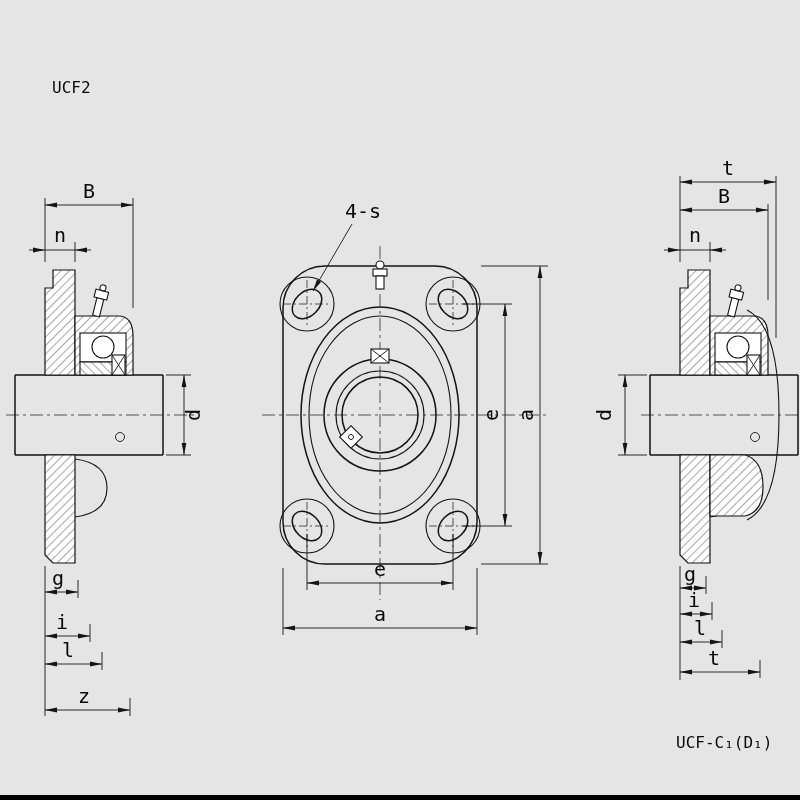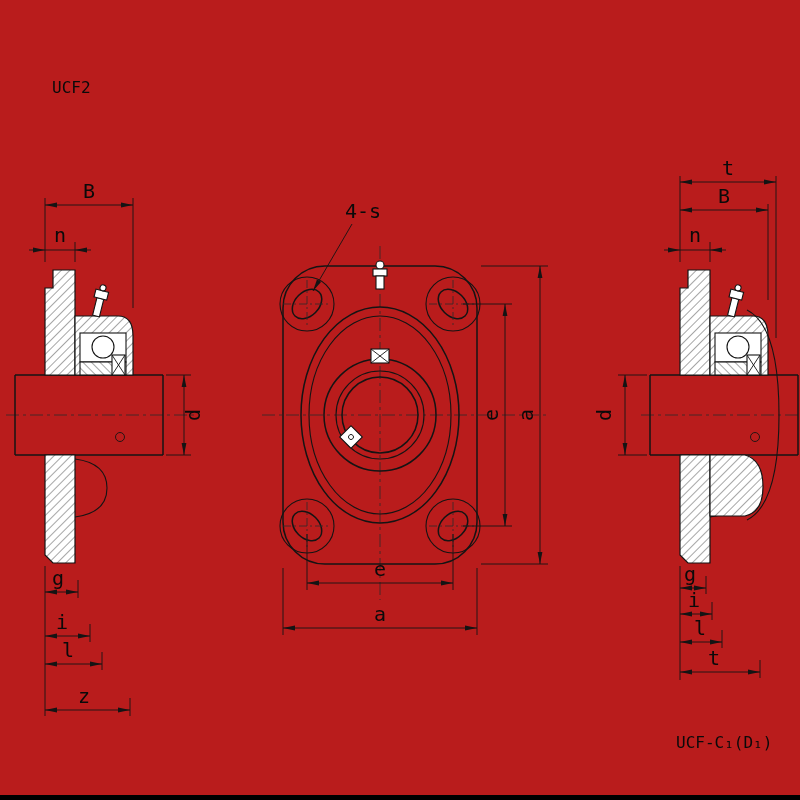--- a/index.html
+++ b/index.html
@@ -1,16 +1,16 @@
 <!DOCTYPE html>
 <html><head>
 <meta charset="utf-8">
 <style>
   html,body{margin:0;padding:0;background:#fff;}
-  #stage{position:relative;width:800px;height:800px;background:#b91c1c;overflow:hidden;}
+  #stage{position:relative;width:800px;height:800px;background:#e5e5e5;overflow:hidden;}
   svg{display:block;}
   text{font-family:"DejaVu Sans Mono","Liberation Mono",monospace;font-size:20px;fill:#0a0a0a;}
   text.small{font-size:16px;}
   .ol{fill:none;stroke:#141414;stroke-width:1.5;stroke-linejoin:round;}
   .ol2{fill:none;stroke:#141414;stroke-width:1.1;stroke-linejoin:round;}
   .thin{fill:none;stroke:#141414;stroke-width:0.9;}
   .cl{fill:none;stroke:#2b2b2b;stroke-width:0.8;stroke-dasharray:13 4 3 4;}
   .clh{fill:none;stroke:#2b2b2b;stroke-width:0.8;stroke-dasharray:8 3 2 3;}
   .hfill{fill:url(#hatch);stroke:#141414;stroke-width:1.2;}
   .hfill2{fill:url(#hatch2);stroke:#141414;stroke-width:1.1;}

